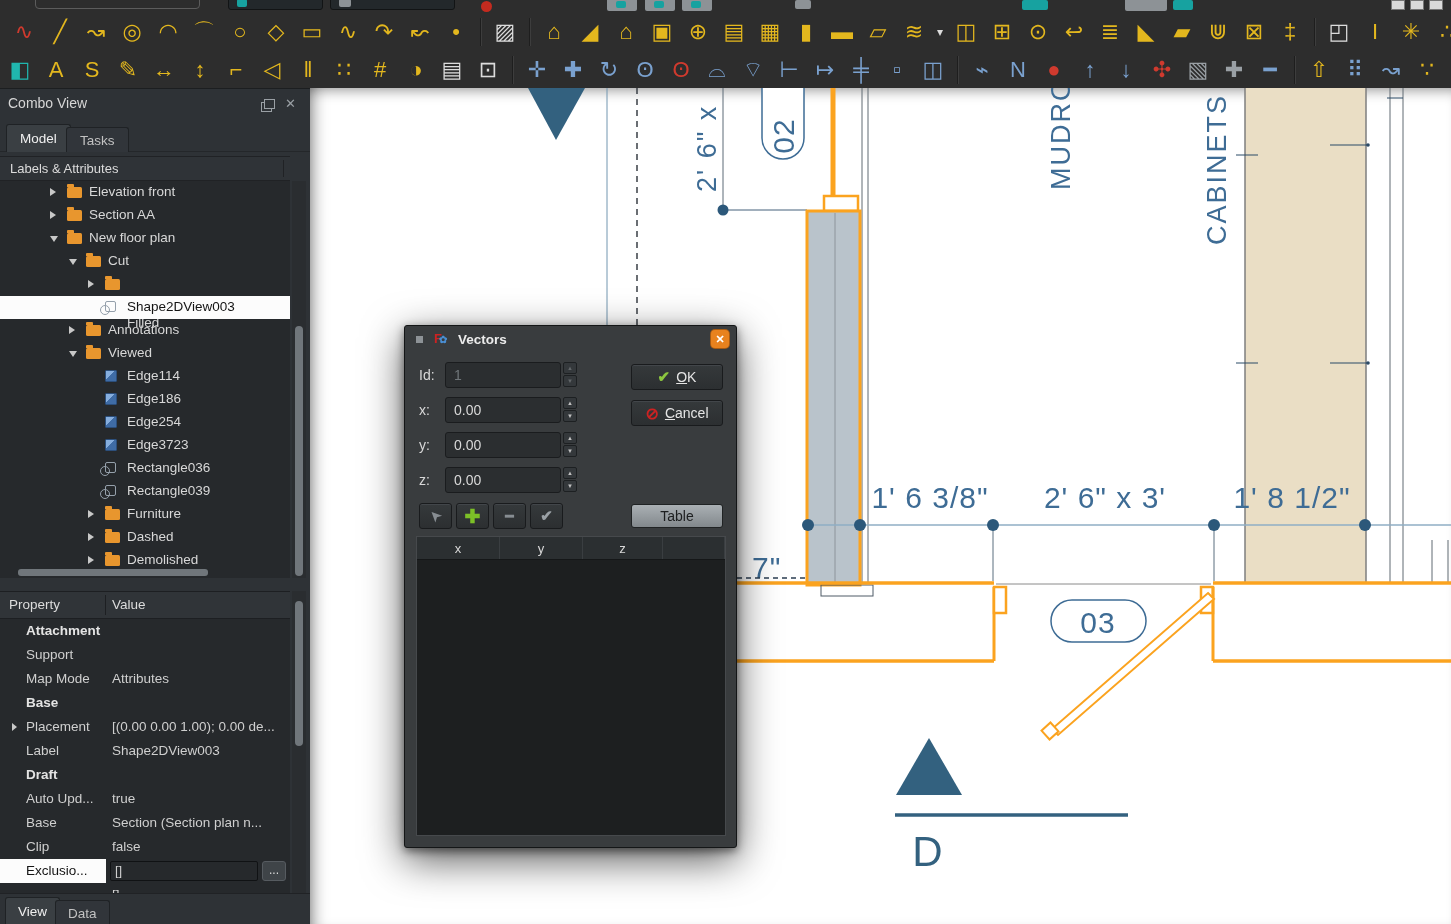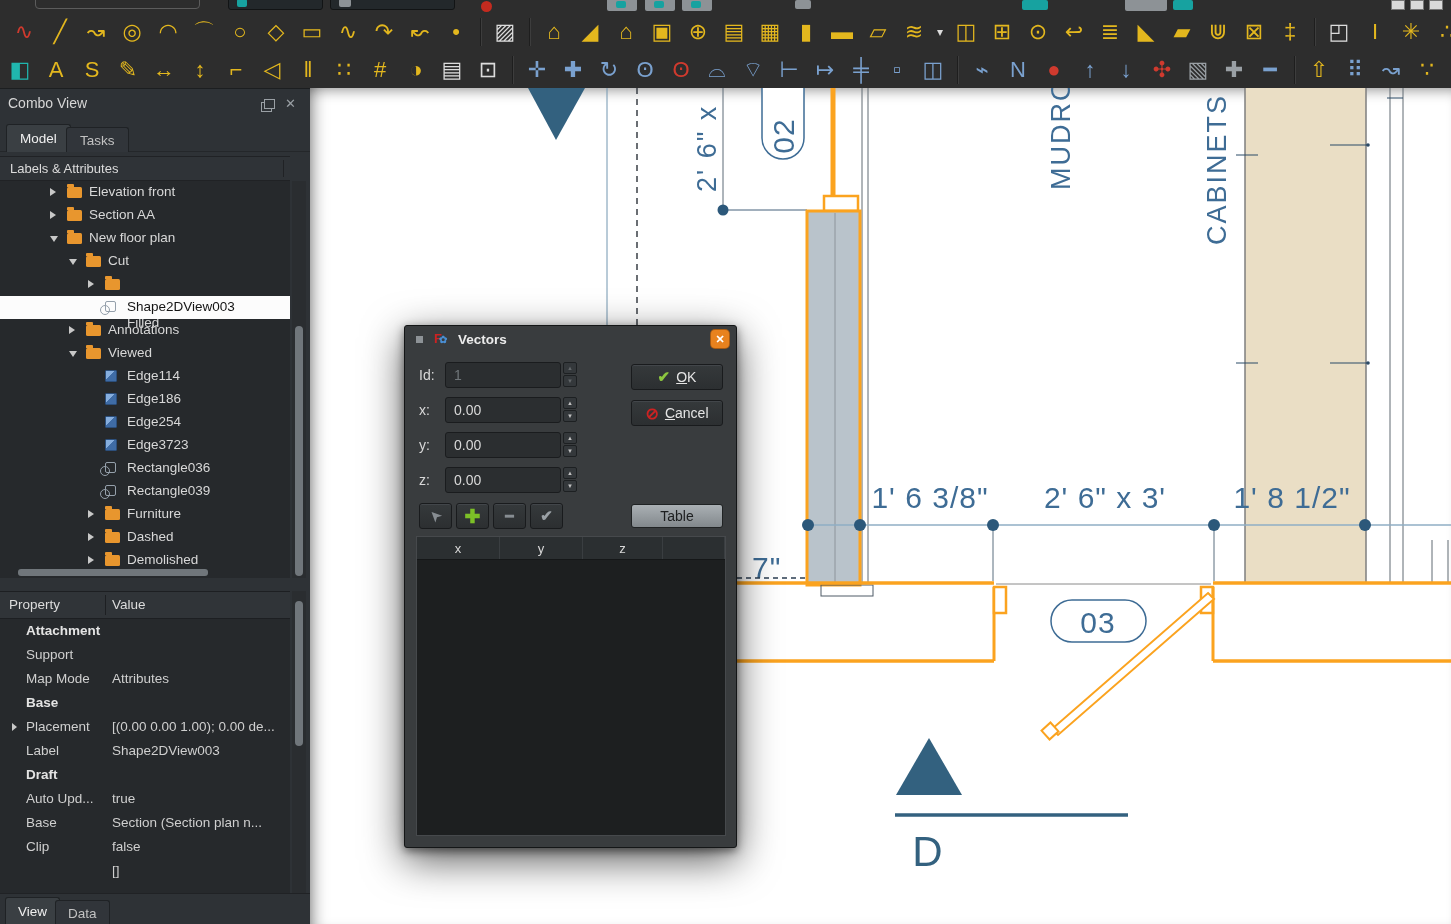--- a/index.html
+++ b/index.html
@@ -485,20 +485,26 @@
         </div>
         <div class="prow">
           <span class="pname">Base</span>
           <span class="pval">Section (Section plan n...</span>
         </div>
         <div class="prow">
           <span class="pname">Clip</span>
           <span class="pval">false</span>
         </div>
         <div class="prow">
+          <div class="ncell"></div>
+          <span class="pname on-sel">Exclusio...</span>
+          <div class="ebox">[]</div>
+          <div class="dots">...</div>
+        </div>
+        <div class="prow">
           <span class="pval">[]</span>
         </div>
       </div>
     <div class="vsb vsb2">
         <div class="thumb" style="top:10px;height:145px;"></div>
       </div>
     <div class="bottom-tabs">
       <div class="btab btab-view">View</div>
       <div class="btab btab-data">Data</div>
     </div>

